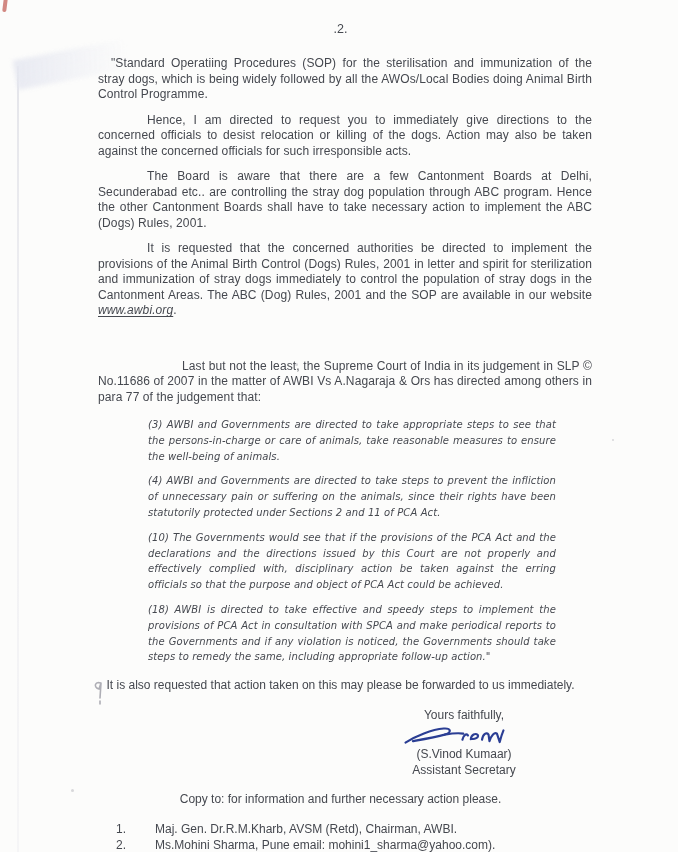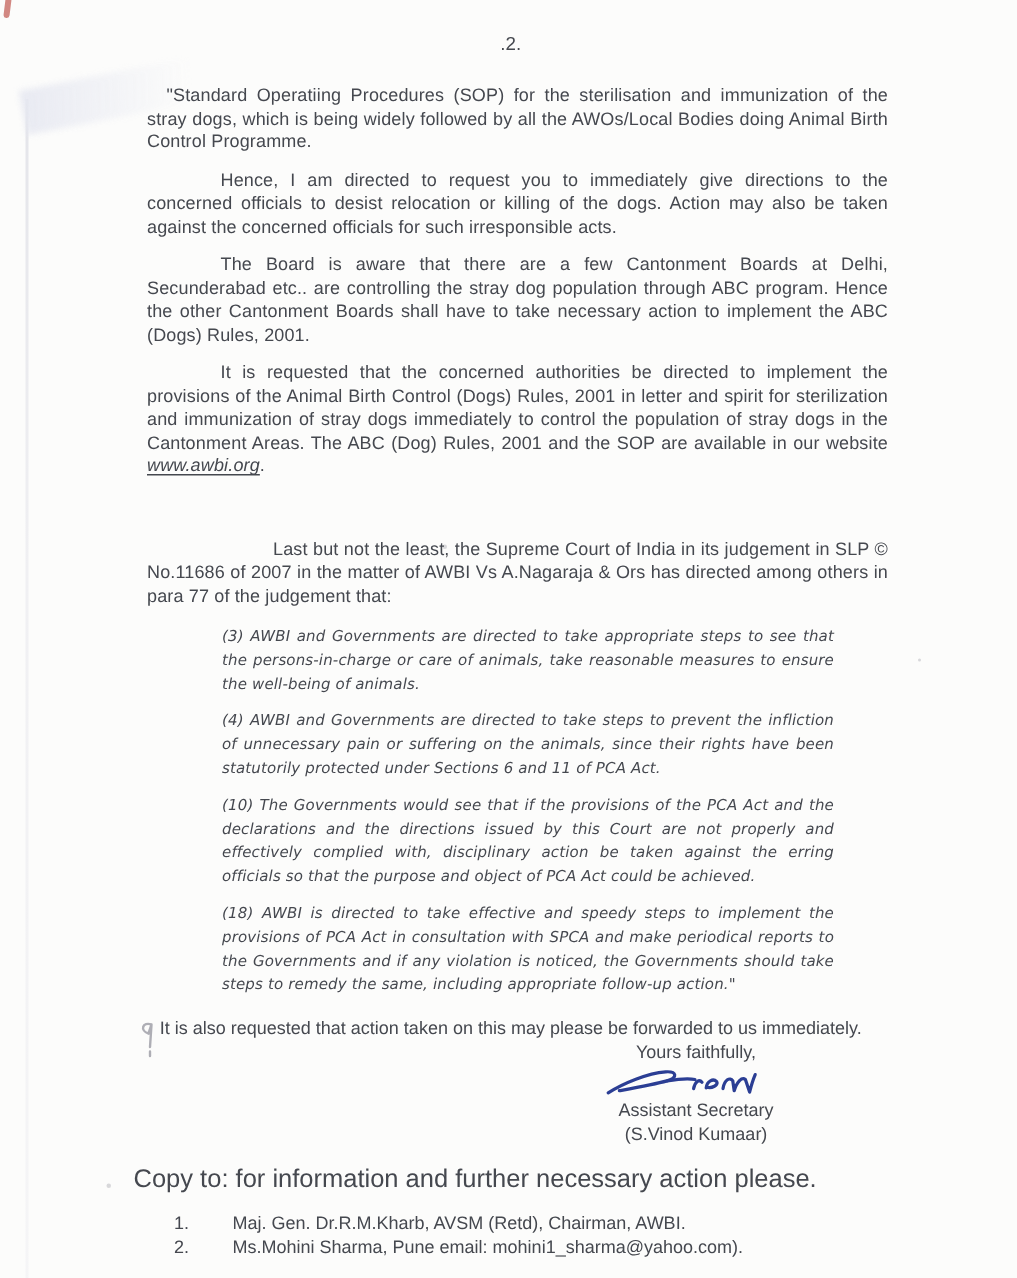--- a/index.html
+++ b/index.html
@@ -69,28 +69,28 @@
   blockquote.quote-para.first{margin-top:12px;}
   .closing-line{
     margin:13px 0 0 0;
     font-size:12px;line-height:15.5px;
     text-align:center;
   }
   .pen-mark{
     position:absolute;left:92px;top:680px;opacity:.8;
   }
   .sig-block{
-    margin:0 48px 0 auto;
+    margin:14px 48px 0 auto;
     width:160px;
     text-align:center;
     font-size:12px;line-height:15.5px;
   }
   .sig-scribble{display:block;margin:-1px auto -3px auto;color:var(--signature-ink);}
   .copy-block{margin-top:14px;}
-  .copy-label{font-size:17px;line-height:15.5px;margin:0;}
+  .copy-label{font-size:12px;line-height:15.5px;margin:0;text-align:center;}
   .copy-list{margin-top:13px;}
   .copy-item{display:flex;font-size:12px;line-height:16px;}
   .copy-num{width:39px;margin-left:27px;flex:none;}
 </style>
 </head>
 <body>
 
 <div class="corner-mark"></div>
 <div class="edge-line"></div>
 <div class="smudge"></div>
@@ -107,21 +107,21 @@
   <p class="body-para tab">Hence, I am directed to request you to immediately give directions to the concerned officials to desist relocation or killing of the dogs. Action may also be taken against the concerned officials for such irresponsible acts.</p>
 
   <p class="body-para tab">The Board is aware that there are a few Cantonment Boards at Delhi, Secunderabad etc.. are controlling the stray dog population through ABC program. Hence the other Cantonment Boards shall have to take necessary action to implement the ABC (Dogs) Rules, 2001.</p>
 
   <p class="body-para tab"><span>It is requested that the concerned authorities be directed to implement the provisions of the Animal Birth Control (Dogs) Rules, 2001 in letter and spirit for sterilization and immunization of stray dogs immediately to control the population of stray dogs in the Cantonment Areas. The ABC (Dog) Rules, 2001 and the SOP are available in our website </span><span class="weblink">www.awbi.org</span><span>.</span></p>
 
   <p class="body-para tab-wide">Last but not the least, the Supreme Court of India in its judgement in SLP © No.11686 of 2007 in the matter of AWBI Vs A.Nagaraja &amp; Ors has directed among others in para 77 of the judgement that:</p>
 
   <blockquote class="quote-para first">(3) AWBI and Governments are directed to take appropriate steps to see that the persons-in-charge or care of animals, take reasonable measures to ensure the well-being of animals.</blockquote>
 
-  <blockquote class="quote-para">(4) AWBI and Governments are directed to take steps to prevent the infliction of unnecessary pain or suffering on the animals, since their rights have been statutorily protected under Sections 6 and 11 of PCA Act.</blockquote>
+  <blockquote class="quote-para">(4) AWBI and Governments are directed to take steps to prevent the infliction of unnecessary pain or suffering on the animals, since their rights have been statutorily protected under Sections 2 and 11 of PCA Act.</blockquote>
 
   <blockquote class="quote-para">(10) The Governments would see that if the provisions of the PCA Act and the declarations and the directions issued by this Court are not properly and effectively complied with, disciplinary action be taken against the erring officials so that the purpose and object of PCA Act could be achieved.</blockquote>
 
   <blockquote class="quote-para">(18) AWBI is directed to take effective and speedy steps to implement the provisions of PCA Act in consultation with SPCA and make periodical reports to the Governments and if any violation is noticed, the Governments should take steps to remedy the same, including appropriate follow-up action."</blockquote>
 
   <p class="closing-line">It is also requested that action taken on this may please be forwarded to us immediately.</p>
 
   <span class="pen-mark">
     <svg width="14" height="26" viewBox="0 0 14 26">
       <path d="M9,3 C3,1 1,7 7,9 L9,3 L8,18 M8,21 L8,24" fill="none" stroke="#9b9ba4" stroke-width="1.6" stroke-linecap="round"></path>
@@ -132,22 +132,22 @@
     <div>Yours faithfully,</div>
     <svg class="sig-scribble" width="104" height="28" viewBox="0 0 110 30" style="margin-left:18px;">
       <g fill="none" stroke="currentColor" stroke-width="2.3" stroke-linecap="round" stroke-linejoin="round">
         <path d="M3,22 C14,15 31,8 44,7 C52,6.5 53,11 45,13.5 C36,16 22,18.5 11,20.5"></path>
         <path d="M45,13.5 C54,12 60,11.5 65,12.5"></path>
         <path d="M64,19 C65,14 68,12 70,14.5"></path>
         <path d="M73,18.5 C73.5,13.5 78,11.5 80.5,14 C82,16.5 77,19 73.5,18"></path>
         <path d="M85,19 C86,12.5 90,10.5 92,13.5 L93,20.5 C95,14 98.5,10.5 101,12.5 L104,21.5 C105.5,15.5 106.5,12.5 108,9"></path>
       </g>
     </svg>
+    <div>(S.Vinod Kumaar)</div>
     <div>Assistant Secretary</div>
-    <div>(S.Vinod Kumaar)</div>
   </div>
 
   <div class="copy-block">
     <p class="copy-label">Copy to: for information and further necessary action please.</p>
     <div class="copy-list">
       <div class="copy-item">
         <span class="copy-num">1.</span>
         <span>Maj. Gen. Dr.R.M.Kharb, AVSM (Retd), Chairman, AWBI.</span>
       </div>
       <div class="copy-item">

